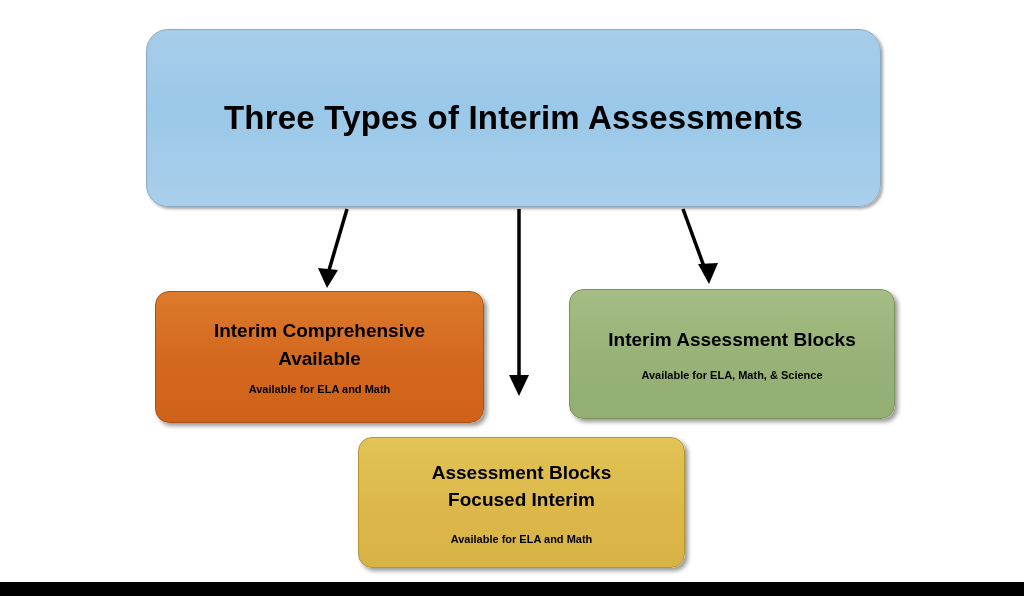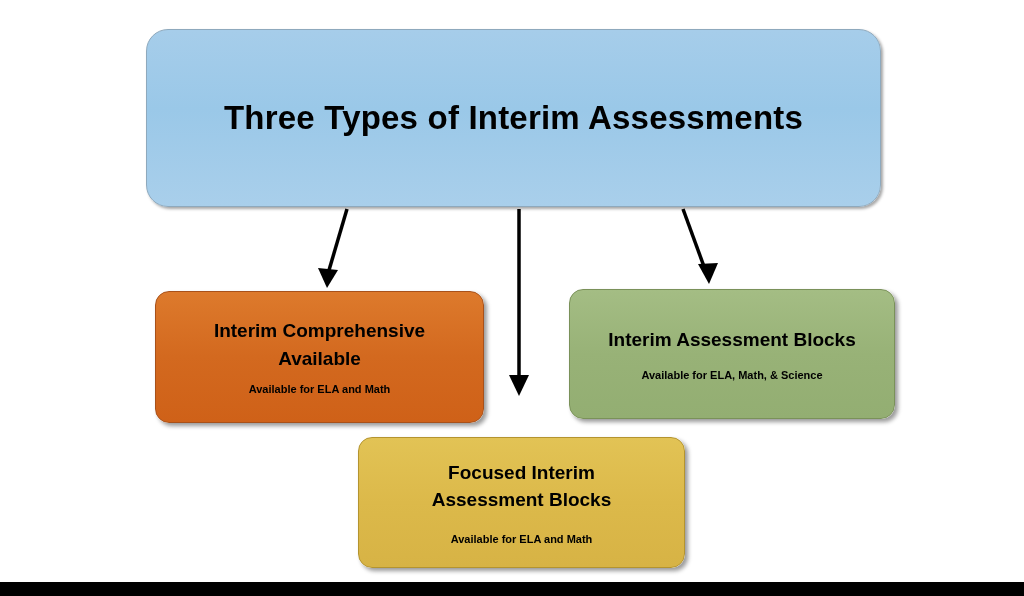--- a/index.html
+++ b/index.html
@@ -152,19 +152,19 @@
 
   <div class="node rounded" id="iab-box">
     <div class="main-label">
       <div>Interim Assessment Blocks</div>
     </div>
     <div class="sub-label">Available for ELA, Math, &amp; Science</div>
   </div>
 
   <div class="node rounded" id="fiab-box">
     <div class="main-label">
+      <div>Assessment Blocks</div>
       <div>Focused Interim</div>
-      <div>Assessment Blocks</div>
     </div>
     <div class="sub-label">Available for ELA and Math</div>
   </div>
 
 </div>
 
 </body></html>

